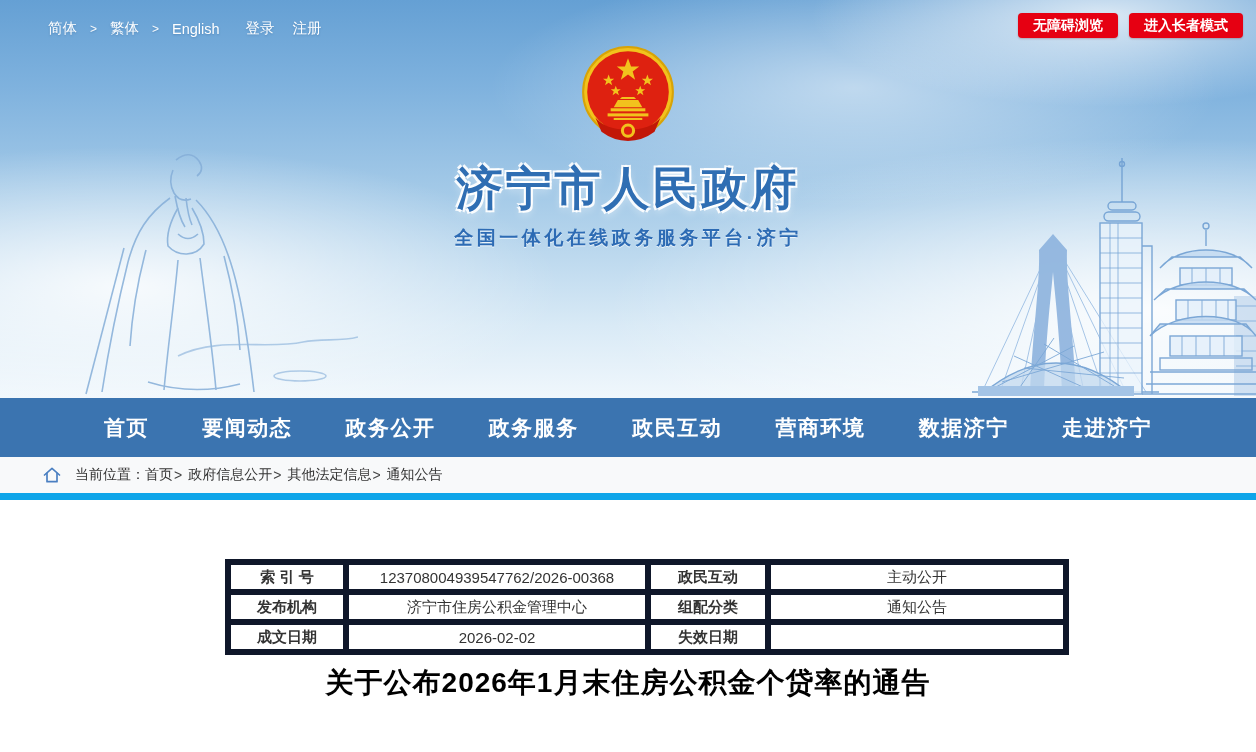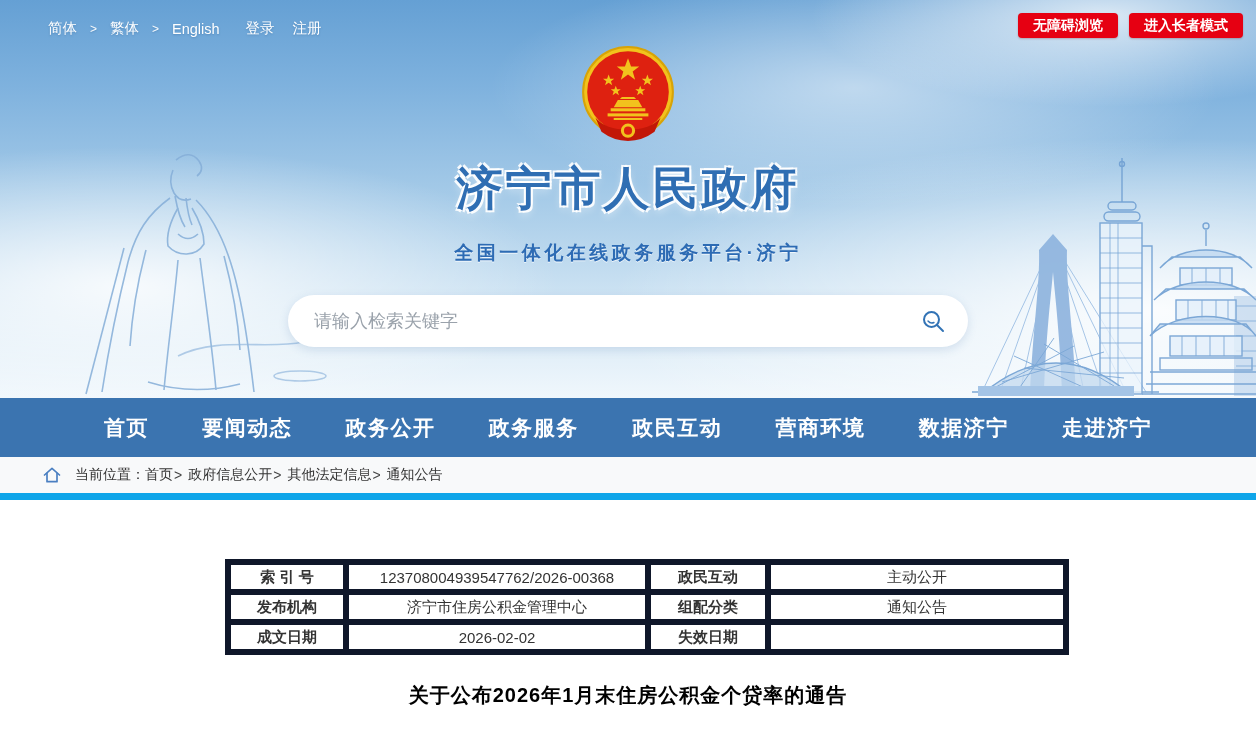--- a/index.html
+++ b/index.html
@@ -32,21 +32,21 @@
   .btn-red { background:#e60012; color:#fff; border:none; border-radius:4px; height:25px;
     padding:0 15px; margin-left:11px; font-size:14px; font-weight:bold; cursor:pointer;
     font-family:inherit; box-shadow:0 1px 2px rgba(120,0,0,.25); }
 
   
   .emblem { margin-top:44px; width:102px; height:102px; z-index:2; }
   .site-title { margin-top:12px; z-index:2; font-size:46px; font-weight:800; color:#2f6eb3;
     letter-spacing:3px;
     text-shadow:-2px -2px 0 rgba(255,255,255,.9), 2px -2px 0 rgba(255,255,255,.9),
       -2px 2px 0 rgba(255,255,255,.9), 2px 2px 0 rgba(255,255,255,.9), 0 4px 8px rgba(255,255,255,.5); }
-  .subtitle { margin-top:20px; z-index:2; font-size:19px; font-weight:700; color:#2d6bb4;
+  .subtitle { margin-top:5px; z-index:2; font-size:19px; font-weight:700; color:#2d6bb4;
     letter-spacing:3.5px; text-shadow:0 1px 0 rgba(255,255,255,.7); }
   .searchbar { margin-top:29px; z-index:3; width:680px; height:52px; background:#fff;
     border-radius:27px; display:flex; align-items:center; padding:0 22px 0 26px;
     box-shadow:0 3px 10px rgba(70,115,170,.18); }
   .searchbar input { flex:1; border:none; outline:none; font-size:18px; color:#333;
     font-family:inherit; background:transparent; }
   .searchbar input::placeholder { color:#9aa2ab; }
   .search-btn { background:none; border:none; cursor:pointer; display:flex; align-items:center; }
 
   
@@ -62,22 +62,22 @@
   .breadcrumb a { color:#333; text-decoration:none; cursor:pointer; }
   .crumb-sep { margin:0 6px 0 1px; color:#444; }
 
   
   .content { background:#fff; }
   table.meta { border-collapse:collapse; margin:59px 0 0 225px; table-layout:fixed; }
   table.meta th, table.meta td { border:6px solid #0f172a; height:30px; font-size:15px;
     text-align:center; color:#333; padding:0 6px; overflow:hidden; white-space:nowrap; }
   table.meta th { font-weight:700; }
   table.meta td { font-weight:400; }
-  .article-title { text-align:center; font-size:20px; font-weight:600; color:#000;
-    margin-top:27px; letter-spacing:1px; }
+  .article-title { text-align:center; font-size:28px; font-weight:600; color:#000;
+    margin-top:9px; letter-spacing:1px; }
 </style>
 </head>
 <body>
 
 <div class="header">
 
   <svg class="deco-art deco-left" width="330" height="268" viewBox="0 0 330 268" fill="none" stroke="#85aed8" stroke-width="1.6" opacity="0.85">
     <path d="M148,30 q14,-11 23,1 q6,9 -2,15"></path>
     <path d="M145,40 q-5,12 1,23 q6,10 17,6"></path>
     <path d="M147,66 q4,22 10,31 M158,68 q2,18 6,27"></path>
@@ -159,30 +159,20 @@
     <rect x="36" y="72.5" width="28" height="2" fill="#f2c21d"></rect>
     <path d="M44,52 h12 l2,2 h-16 Z" fill="#f2c21d"></path>
     <path d="M18,72 q10,12 32,12 q22,0 32,-12 l-6,14 q-12,9 -26,9 q-14,0 -26,-9 Z" fill="#c21708"></path>
     <circle cx="50" cy="85" r="7" fill="#f2c21d"></circle>
     <circle cx="50" cy="85" r="4" fill="#de2110"></circle>
   </svg>
 
   <h1 class="site-title">济宁市人民政府</h1>
   <div class="subtitle">全国一体化在线政务服务平台·济宁</div>
 
-  <div class="searchbar">
-    <input type="text" placeholder="请输入检索关键字" style="">
-    <button class="search-btn">
-      <svg width="26" height="26" viewBox="0 0 26 26" fill="none" stroke="#3273b5" stroke-width="2" stroke-linecap="round">
-        <circle cx="11.5" cy="11.5" r="7.5"></circle>
-        <path d="M8,13 q2.5,3 6,1.5" stroke-width="1.4"></path>
-        <line x1="17" y1="17" x2="23" y2="23"></line>
-      </svg>
-    </button>
-  </div>
 </div>
 
 <div class="nav">
   <a>首页</a>
   <a>要闻动态</a>
   <a>政务公开</a>
   <a>政务服务</a>
   <a>政民互动</a>
   <a>营商环境</a>
   <a>数据济宁</a>

